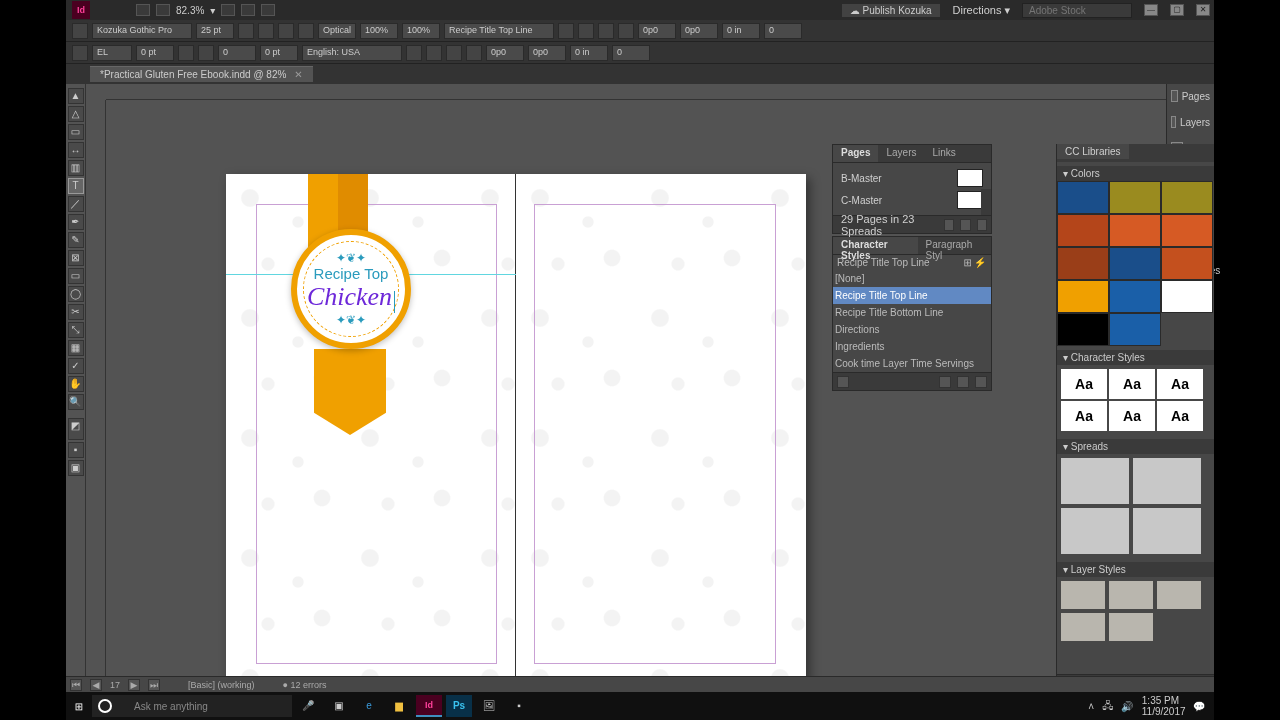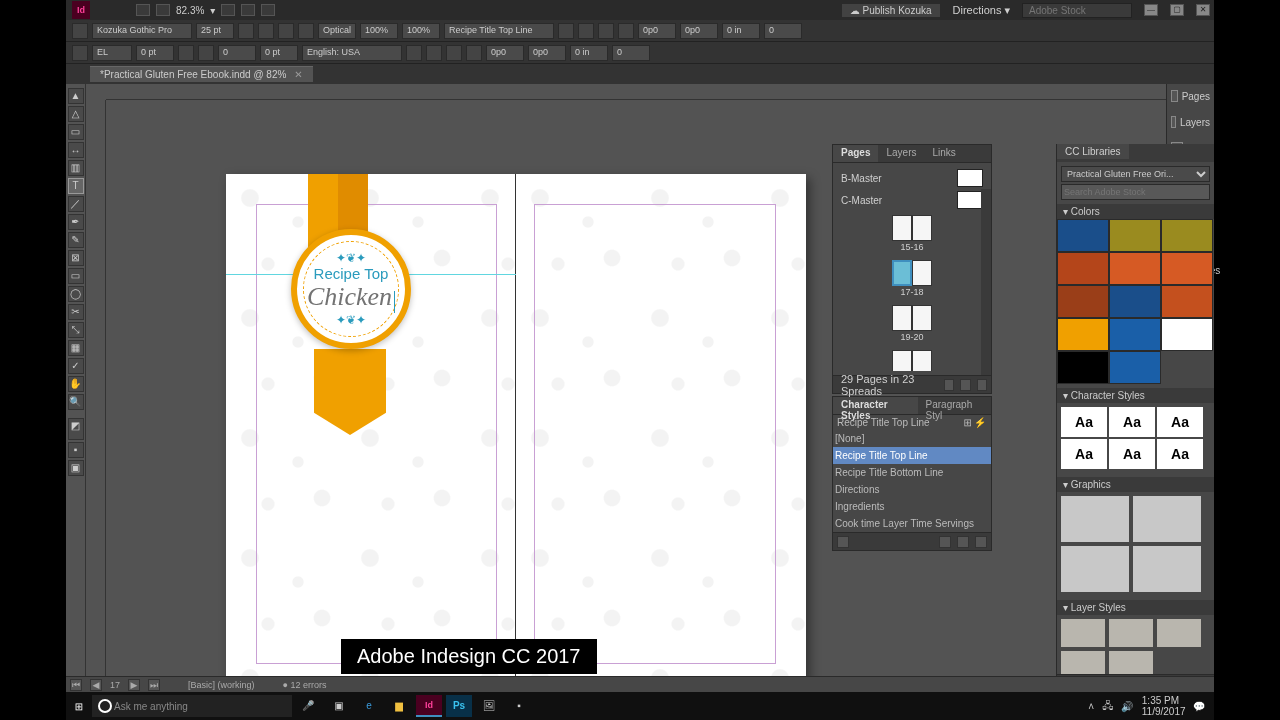--- a/index.html
+++ b/index.html
@@ -39,21 +39,21 @@
 .margin-guide { position:absolute; top:30px; left:30px; right:18px; bottom:30px; border:1px solid #c9a0d4;}
 .page.right .margin-guide { left:18px; right:30px;}
 .guide-h { position:absolute; left:0; right:-290px; border-top:1px solid #61d6e0; }
 .badge { position:absolute; top:0; left:60px; width:130px; }
 .badge .ribbon-top { position:absolute; top:0; left:22px; width:30px; height:80px; background:#f0a000;}
 .badge .ribbon-top2 { position:absolute; top:0; left:52px; width:30px; height:80px; background:#e08c00;}
 .badge .circle { position:absolute; top:55px; left:5px; width:120px; height:120px; border-radius:50%; background:#fff; border:6px solid #f0a000; box-shadow:0 2px 6px rgba(0,0,0,.25);}
 .badge .circle-inner { position:absolute; inset:6px; border:1px dashed #f0a000; border-radius:50%; display:flex; flex-direction:column; align-items:center; justify-content:center;}
 .badge .ornament { color:#2a9bbd; font-size:12px;}
 .badge .circle .line1 { color:#2a9bbd; font-size:15px;}
-.badge .circle .line2 { color:#737373; font-size:26px; font-family:"Brush Script MT",cursive; font-style:italic; }
+.badge .circle .line2 { color:#6d28d9; font-size:26px; font-family:"Brush Script MT",cursive; font-style:italic; }
 .badge .line2-cursor { display:inline-block; border-right:1.5px solid #2a9bbd; margin-left:2px; height:22px; vertical-align:middle;}
 .badge .tail { position:absolute; top:175px; left:28px; width:72px; }
 .badge .tail::before, .badge .tail::after { content:""; position:absolute; top:0; width:36px; height:86px; background:#f0a000;}
 .badge .tail::before { left:0; clip-path:polygon(0 0,100% 0,100% 100%,0 74%);}
 .badge .tail::after { right:0; clip-path:polygon(0 0,100% 0,100% 74%,0 100%);}
 .badge .tail-shadow { position:absolute; top:56px; left:0; width:72px; height:30px; background:#777; clip-path:polygon(0 0,100% 0,50% 100%); z-index:-1;}
 .food-pattern { position:absolute; inset:0; background-image:radial-gradient(circle at 20% 20%, #eee 6%, transparent 7%),radial-gradient(circle at 60% 40%, #eee 5%, transparent 6%),radial-gradient(circle at 80% 70%, #eee 6%, transparent 7%),radial-gradient(circle at 35% 75%, #eee 5%, transparent 6%); background-size:120px 120px; opacity:.7;}
 
 .right-dock-strip2 { width:48px; background:#474747; border-left:1px solid #2a2a2a; display:flex; flex-direction:column; padding-top:4px; gap:10px;}
 .dock-row { display:flex; align-items:center; gap:4px; padding:2px 4px; color:#ccc; font-size:10px;}
@@ -99,21 +99,21 @@
 .cc-footer .plus { color:#ccc; padding:2px 6px; font-size:12px;}
 
 .tooltip-banner { position:absolute; left:12px; bottom:58px; background:rgba(245,243,238,.92); color:#222; font-family:Georgia,serif; font-size:23px; padding:6px 14px 8px;}
 .version-banner { position:absolute; left:275px; bottom:18px; background:#000; color:#fff; font-size:20px; padding:6px 16px; font-family:Arial,sans-serif;}
 
 .status-bar { position:absolute; bottom:0; left:0; right:0; height:16px; background:#474747; border-top:1px solid #2a2a2a; display:flex; align-items:center; gap:8px; padding:0 4px; font-size:9px; color:#aaa;}
 .status-bar .nav-btn { width:12px; height:12px; background:#555; border:1px solid #333; text-align:center; line-height:10px;}
 
 .taskbar { position:absolute; left:66px; right:66px; bottom:0; height:28px; background:#101010; display:flex; align-items:center; gap:4px; padding:0 4px; color:#ccc; font-size:10px;}
 .taskbar .start { width:18px; height:18px; color:#fff; display:flex; align-items:center; justify-content:center;}
-.taskbar .cortana { flex:0 0 200px; background:#222; height:22px; display:flex; align-items:center; padding:0 6px; color:#888; gap:2px;}
+.taskbar .cortana { flex:0 0 200px; background:#222; height:22px; display:flex; align-items:center; padding:0 6px; color:#888; gap:22px;}
 .taskbar .circle { width:14px; height:14px; border:2px solid #fff; border-radius:50%;}
 .taskbar .app-ic { width:26px; height:22px; display:flex; align-items:center; justify-content:center; border-bottom:2px solid transparent;}
 .taskbar .app-ic.active { background:#2a2a2a; border-bottom-color:#3f8fbf;}
 .taskbar .tray { margin-left:auto; display:flex; align-items:center; gap:8px; padding-right:4px;}
 </style>
 </head>
 <body>
 
 <div class="app">
 
@@ -267,24 +267,20 @@
         </div>
       <div style="height:12px"></div>
       <div class="dock-row">
           <span class="sq"></span>
           <span>Swatches</span>
         </div>
     </div>
 
     <div class="cc-panel">
       <div class="cc-tabs"><span class="tab">CC Libraries</span></div>
-      <div class="cc-search">
-        <select><option>Practical Gluten Free Ori...</option></select>
-        <input placeholder="Search Adobe Stock" style="">
-      </div>
       <div class="cc-section-hd">▾ <span>Colors</span></div>
       <div class="swatch-grid" id="swatch-grid">
           <div class="swatch" style="background: rgb(26, 78, 138);"></div>
           <div class="swatch" style="background: rgb(154, 139, 31);"></div>
           <div class="swatch" style="background: rgb(154, 139, 31);"></div>
           <div class="swatch" style="background: rgb(180, 69, 26);"></div>
           <div class="swatch" style="background: rgb(214, 90, 36);"></div>
           <div class="swatch" style="background: rgb(214, 90, 36);"></div>
           <div class="swatch" style="background: rgb(154, 62, 24);"></div>
           <div class="swatch" style="background: rgb(26, 78, 138);"></div>
@@ -297,21 +293,21 @@
         </div>
       <div class="cc-section-hd">▾ <span>Character Styles</span></div>
       <div class="aa-grid">
         <div class="aa">Aa</div>
         <div class="aa">Aa</div>
         <div class="aa">Aa</div>
         <div class="aa">Aa</div>
         <div class="aa">Aa</div>
         <div class="aa">Aa</div>
       </div>
-      <div class="cc-section-hd">▾ <span>Graphics</span></div>
+      <div class="cc-section-hd">▾ <span>Spreads</span></div>
       <div class="blank-grid">
         <div class="blank"></div>
         <div class="blank"></div>
         <div class="blank"></div>
         <div class="blank"></div>
       </div>
       <div class="cc-section-hd">▾ <span>Layer Styles</span></div>
       <div class="layer-grid">
         <div class="layer-sw"></div>
         <div class="layer-sw"></div>
@@ -331,42 +327,20 @@
         </div>
         <div class="body">
           <div class="master-row">
               <span>B-Master</span>
               <span class="master-thumb"></span>
             </div>
           <div class="master-row">
               <span>C-Master</span>
               <span class="master-thumb"></span>
             </div>
-          <div class="scroll-col">
-            <div class="spread-thumb">
-                <div class="pg"></div>
-                <div class="pg"></div>
-              </div>
-            <div class="spread-label">15-16</div>
-            <div class="spread-thumb active">
-                <div class="pg"></div>
-                <div class="pg"></div>
-              </div>
-            <div class="spread-label">17-18</div>
-            <div class="spread-thumb">
-                <div class="pg"></div>
-                <div class="pg"></div>
-              </div>
-            <div class="spread-label">19-20</div>
-            <div class="spread-thumb">
-                <div class="pg"></div>
-                <div class="pg"></div>
-              </div>
-
-          </div>
         </div>
         <div class="scrollbar"></div>
         <div class="footer">
           <span style="margin-right:auto;padding-left:4px">29 Pages in 23 Spreads</span>
           <span class="ic"></span>
           <span class="ic"></span>
           <span class="ic"></span>
         </div>
       </div>
 
@@ -400,21 +374,20 @@
   <div class="status-bar">
     <span class="nav-btn">⏮</span>
     <span class="nav-btn">◀</span>
     <span>17</span>
     <span class="nav-btn">▶</span>
     <span class="nav-btn">⏭</span>
     <span style="margin-left:20px">[Basic] (working)</span>
     <span style="margin-left:20px">● <span>12 errors</span></span>
   </div>
 
-  <div class="version-banner">Adobe Indesign CC 2017</div>
 </div>
 
 <div class="taskbar">
   <div class="start">⊞</div>
   <div class="cortana">
       <span class="circle"></span>
       <span>Ask me anything</span>
     </div>
   <span class="app-ic">🎤</span>
   <span class="app-ic">▣</span>

